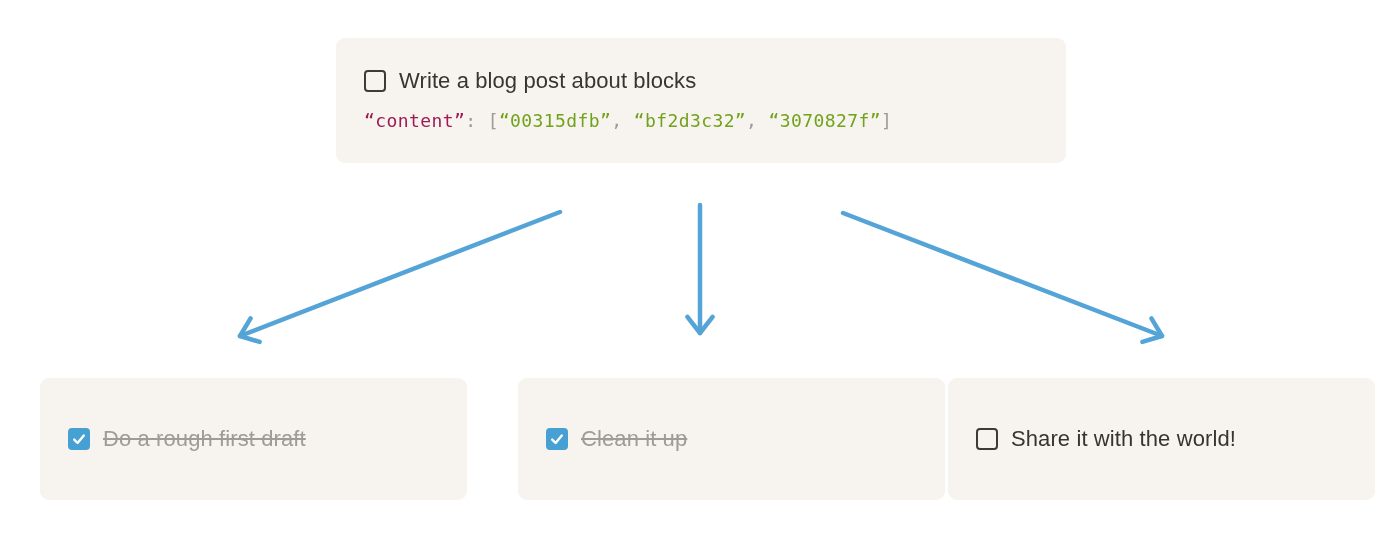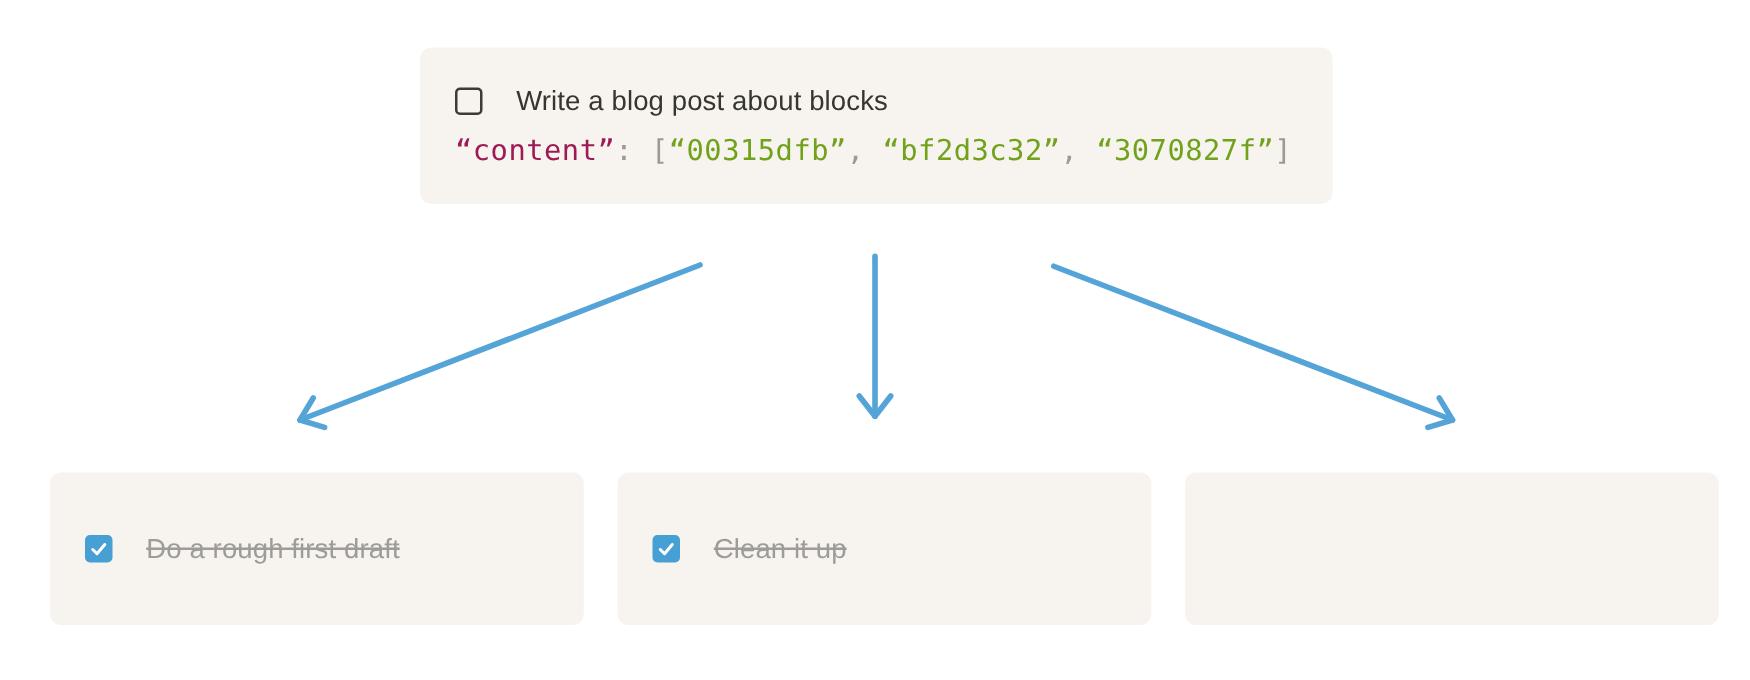--- a/index.html
+++ b/index.html
@@ -18,27 +18,27 @@
     display: flex;
     flex-direction: column;
     justify-content: center;
     gap: 10px;
     padding: 0 28px;
     box-sizing: border-box;
   }
   .parent { left: 336px; top: 38px; width: 730px; height: 125px; }
   .child  { top: 378px; width: 427px; height: 122px; }
   .c0 { left: 40px; }
-  .c1 { left: 494px; }
+  .c1 { left: 518px; }
   .c2 { left: 948px; }
 
   .todo-row {
     display: flex;
     align-items: center;
-    gap: 27px;
+    gap: 13px;
     height: 30px;
   }
   .todo-label {
     font-size: 22px;
     color: var(--text-dark, #373530);
     letter-spacing: 0.1px;
     white-space: pre;
   }
   .checkbox {
     flex: 0 0 auto;
@@ -67,21 +67,21 @@
   }
   .todo-row.checked .checkmark { display: block; }
   .todo-row.checked .todo-label {
     color: var(--text-done, #9e9c98);
     text-decoration: line-through;
     text-decoration-thickness: 1.5px;
   }
 
   .code-line {
     font-family: "DejaVu Sans Mono", "Liberation Mono", monospace;
-    font-size: 23px;
+    font-size: 18px;
     letter-spacing: 0.4px;
     height: 30px;
     line-height: 30px;
     white-space: pre;
   }
   .ck { color: var(--code-key, #9d1a55); }
   .cs { color: var(--code-string, #71a21c); }
   .cp { color: var(--code-punct, #9b9a97); }
 
   .arrows {
@@ -147,15 +147,21 @@
       <span class="checkbox">
         <svg class="checkmark" viewBox="0 0 16 16" aria-hidden="true">
             <polyline points="3.2,8.6 6.6,12 12.8,4.6"></polyline>
           </svg>
       </span>
       <span class="todo-label">Clean it up</span>
     </div>
   </section>
 
   <section class="box child c2">
+    <div class="todo-row">
+      <span class="checkbox">
+        
+      </span>
+      <span class="todo-label">Share it with the world!</span>
+    </div>
   </section>
 
 </div>
 
 </body></html>

